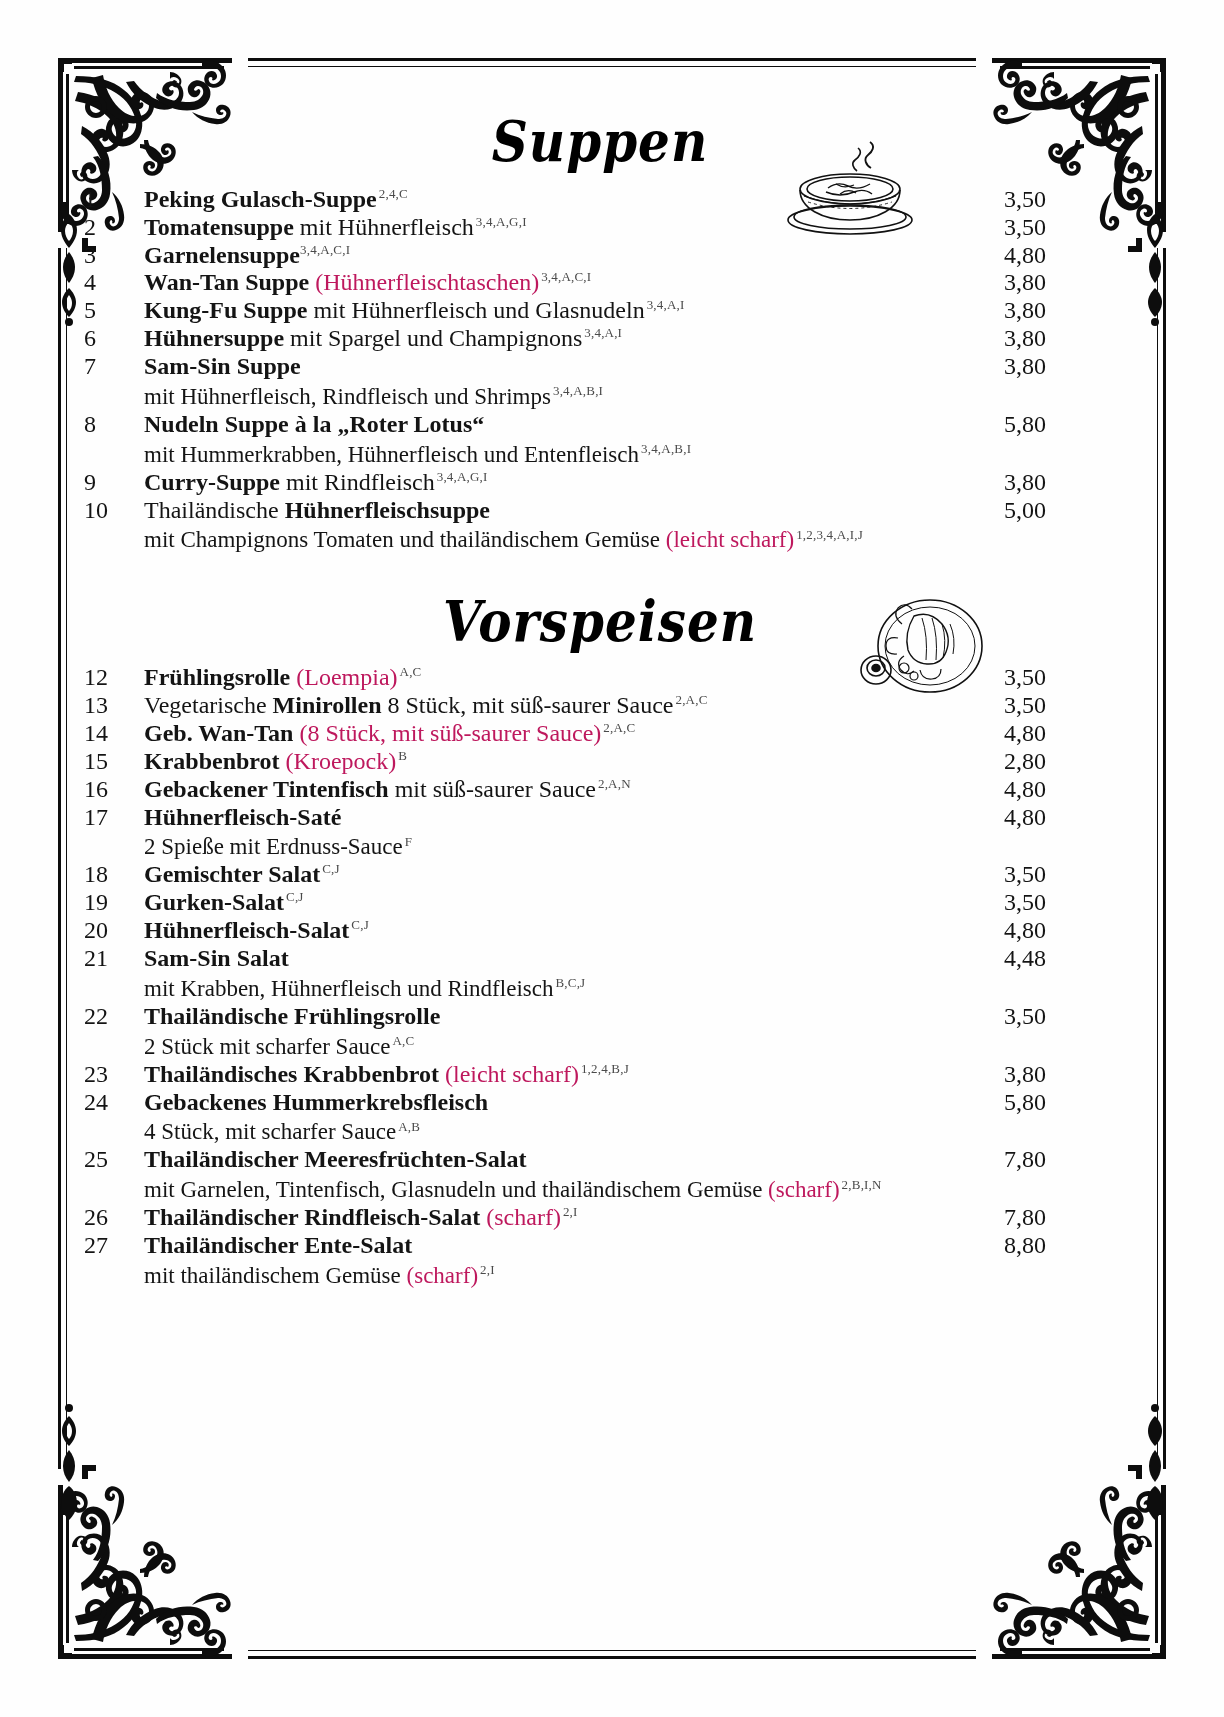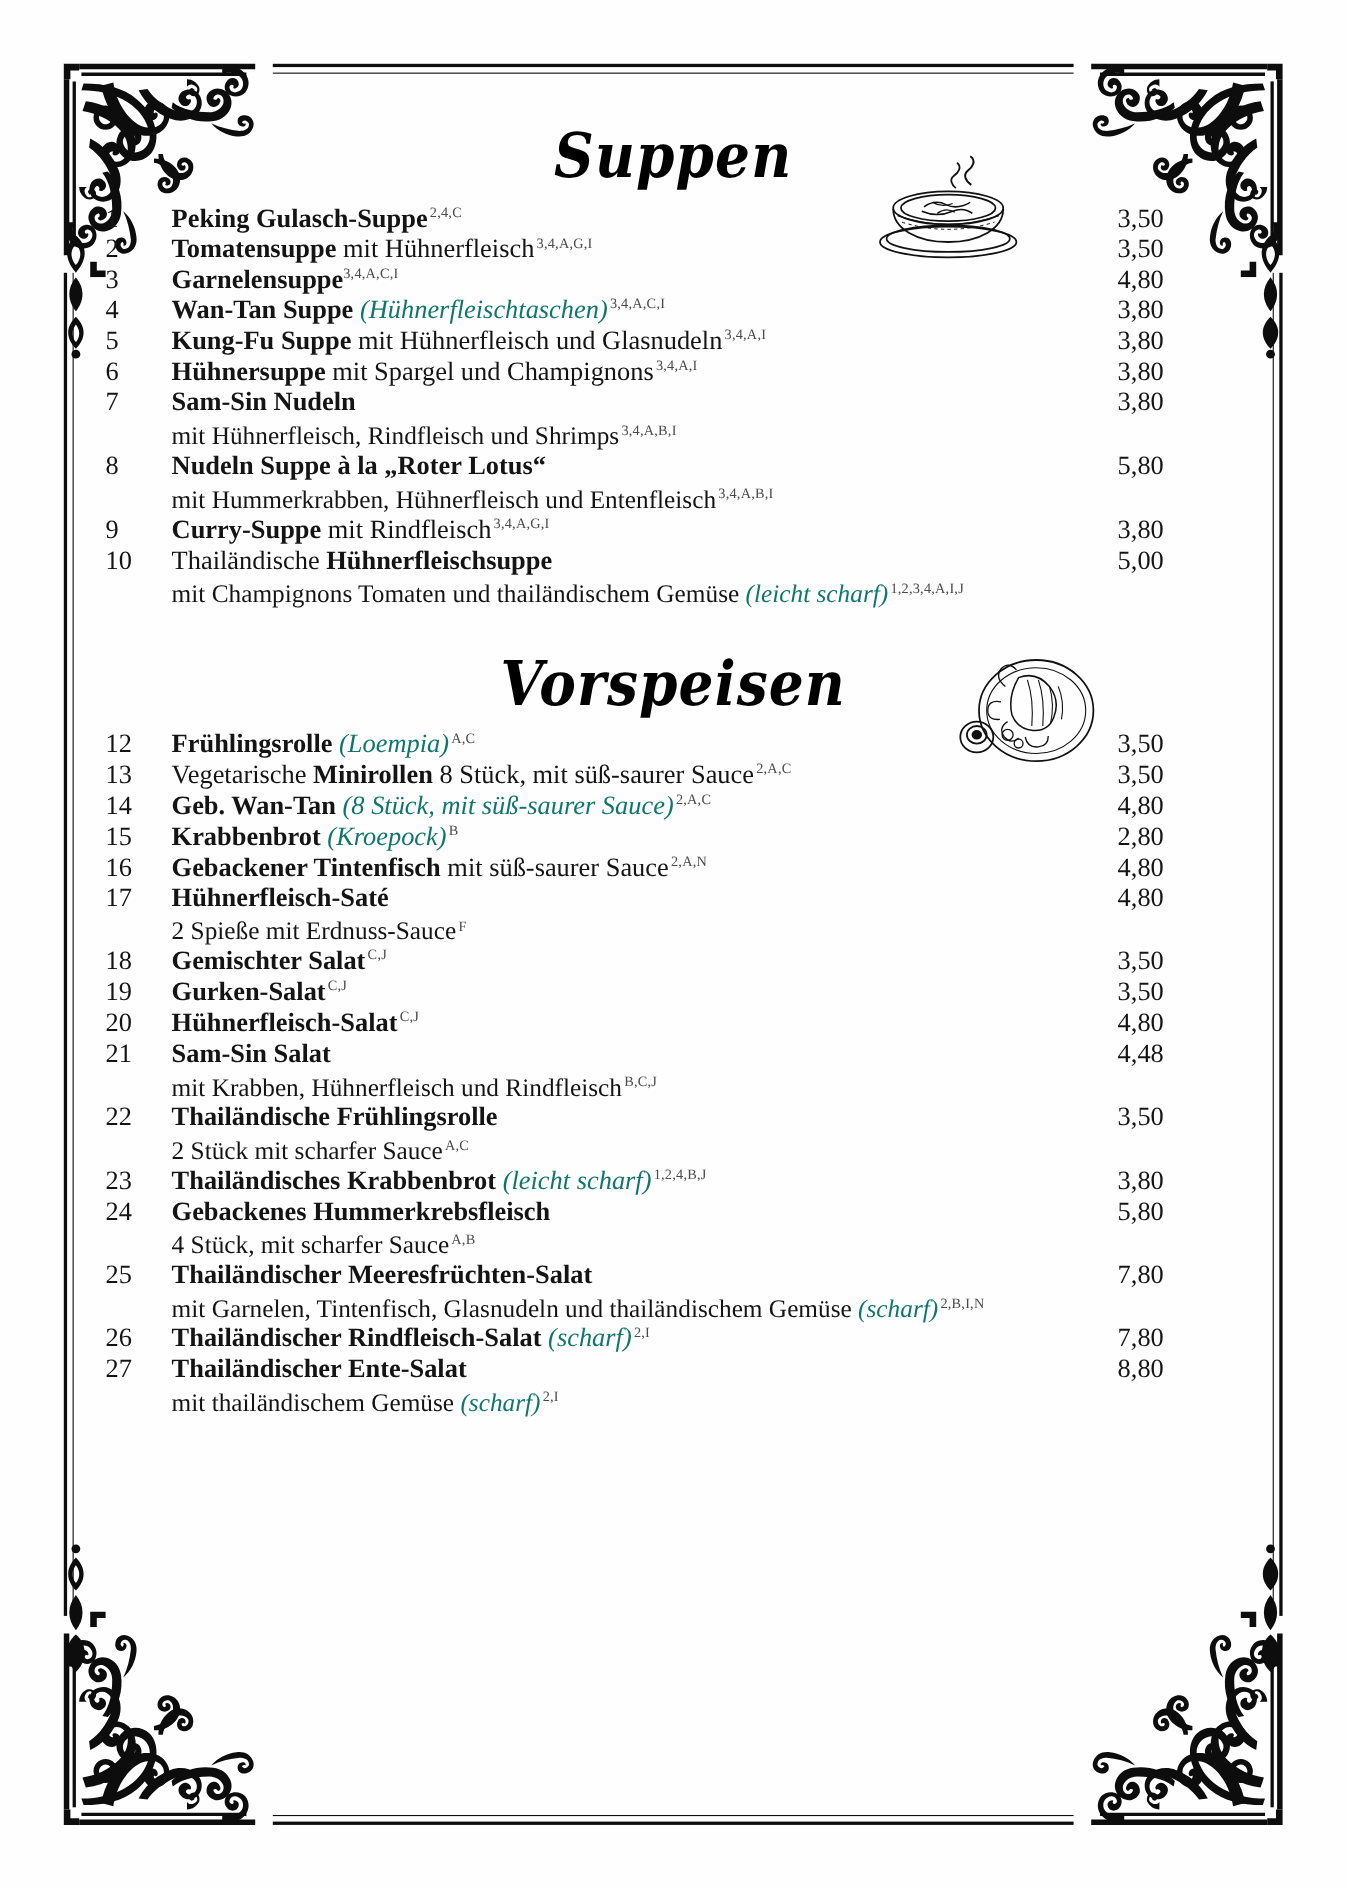--- a/index.html
+++ b/index.html
@@ -73,21 +73,21 @@
   }
   .edge-orn svg { display:block; width:26px; height:120px; }
   .edge-orn.l1 { left: 56px;  top: 210px; }
   .edge-orn.l2 { left: 56px;  top: 1400px; }
   .edge-orn.r1 { right: 56px; top: 210px;  transform: scaleX(-1); }
   .edge-orn.r2 { right: 56px; top: 1400px; transform: scaleX(-1); }
 
   
   .content {
     position: absolute;
-    left: 96px;
+    left: 84px;
     top: 92px;
     width: 1032px;
   }
 
   .section-head {
     position: relative;
     text-align: center;
     font-family: "DejaVu Serif", "Liberation Serif", serif;
     font-weight: bold;
     font-style: italic;
@@ -152,22 +152,21 @@
     color: #141414;
   }
   .line2 {
     font-size: 23px;
     line-height: 1.22;
     margin-top: 2px;
     color: #141414;
   }
   b.strong { font-weight: bold; }
   .note {
-    color: #0f766e;
-    font-style: italic;
+    color: #be185d;
   }
   sup.alg {
     font-size: 13px;
     color: #4a4a4a;
     vertical-align: super;
     line-height: 0;
     letter-spacing: 0.2px;
     margin-left: 2px;
     font-style: normal;
     font-weight: normal;
@@ -412,21 +411,21 @@
             <td class="body-cell"><b class="strong">Kung-Fu Suppe</b><span> mit Hühnerfleisch und Glasnudeln</span><sup class="alg">3,4,A,I</sup></td>
             <td class="price">3,80</td>
           </tr>
           <tr class="item-row">
             <td class="num">6</td>
             <td class="body-cell"><b class="strong">Hühnersuppe</b><span> mit Spargel und Champignons</span><sup class="alg">3,4,A,I</sup></td>
             <td class="price">3,80</td>
           </tr>
           <tr class="item-row">
             <td class="num">7</td>
-            <td class="body-cell"><b class="strong">Sam-Sin Nudeln</b><div class="line2"><span>mit Hühnerfleisch, Rindfleisch und Shrimps</span><sup class="alg">3,4,A,B,I</sup></div></td>
+            <td class="body-cell"><b class="strong">Sam-Sin Suppe</b><div class="line2"><span>mit Hühnerfleisch, Rindfleisch und Shrimps</span><sup class="alg">3,4,A,B,I</sup></div></td>
             <td class="price">3,80</td>
           </tr>
           <tr class="item-row">
             <td class="num">8</td>
             <td class="body-cell"><b class="strong">Nudeln Suppe à la „Roter Lotus“</b><div class="line2"><span>mit Hummerkrabben, Hühnerfleisch und Entenfleisch</span><sup class="alg">3,4,A,B,I</sup></div></td>
             <td class="price">5,80</td>
           </tr>
           <tr class="item-row">
             <td class="num">9</td>
             <td class="body-cell"><b class="strong">Curry-Suppe</b><span> mit Rindfleisch</span><sup class="alg">3,4,A,G,I</sup></td>

